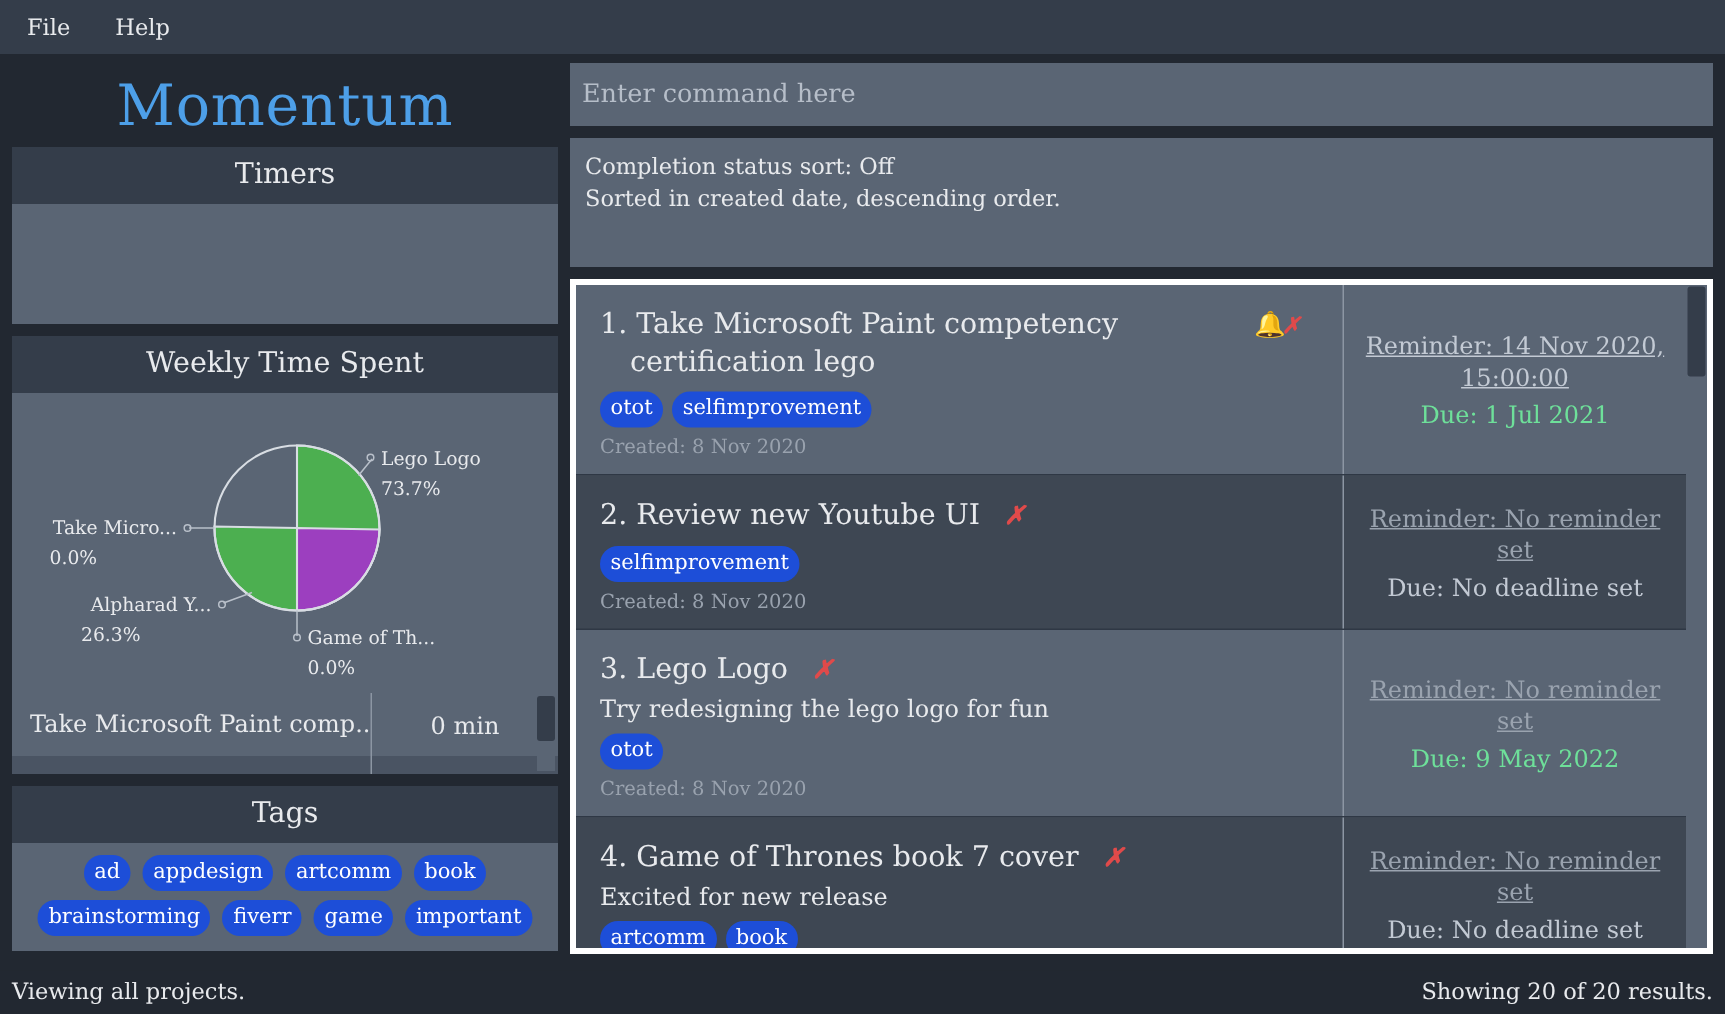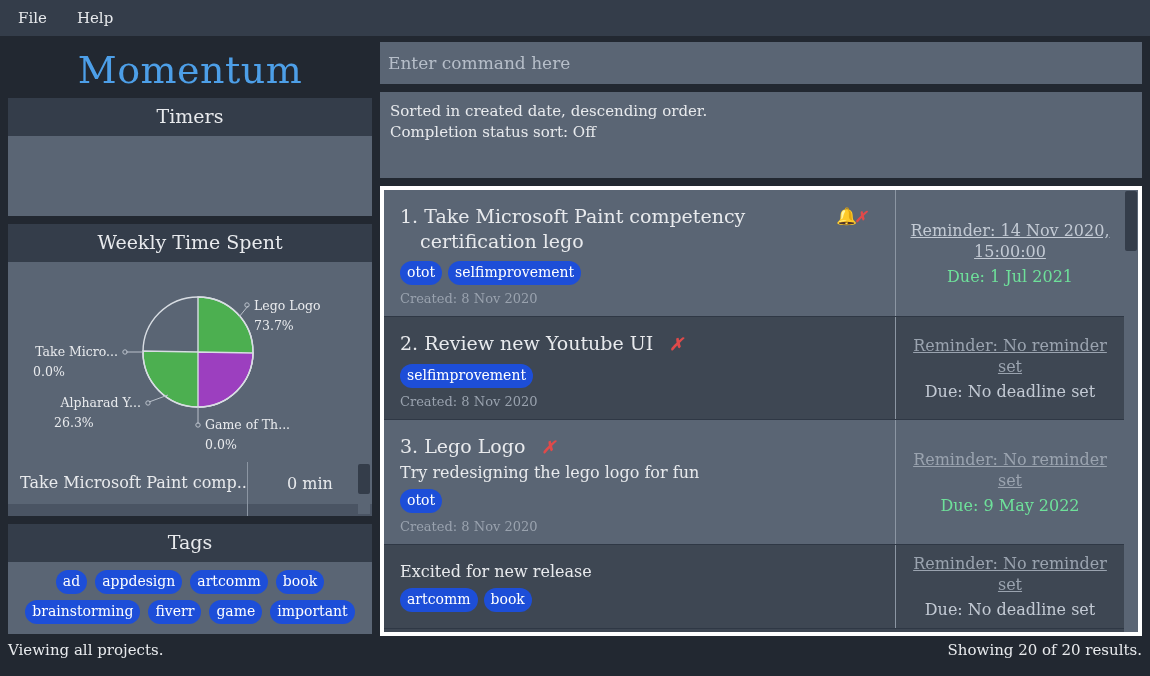--- a/index.html
+++ b/index.html
@@ -229,21 +229,21 @@
     width: 14px; height: 100%;
     background: #5a6574;
   }
   #list-thumb {
     width: 12px; margin: 1px;
     height: 60px; background: #343d4a; border-radius: 2px;
   }
 
   
   #statusbar {
-    position: absolute; left: 0; bottom: 12px;
+    position: absolute; left: 0; bottom: 1px;
     width: 1150px; height: 28px;
     background: #222831;
     display: flex; align-items: center;
     justify-content: space-between;
     padding: 0 8px;
   }
   #statusbar span { color: #e8eaed; font-size: 15px; }
 </style>
 </head>
 <body>
@@ -335,22 +335,22 @@
         <span class="tagchip">important</span>
       </div>
     </div>
   </div>
 
   <div id="right">
 
     <input id="cmd-input" type="text" placeholder="Enter command here" style="">
 
     <div id="sortinfo">
+      <div>Completion status sort: Off</div>
       <div>Sorted in created date, descending order.</div>
-      <div>Completion status sort: Off</div>
     </div>
 
     <div id="tasklist-outer">
       <div id="tasklist">
 
         <div class="task">
           <div class="task-main">
             <div class="task-title">
               <span>1.</span>
               <span>Take Microsoft Paint competency</span>
@@ -406,20 +406,25 @@
           </div>
           <div class="task-side">
             <div class="rem muted">Reminder: No reminder</div>
             <div class="rem muted">set</div>
             <div class="due green">Due: 9 May 2022</div>
           </div>
         </div>
 
         <div class="task dark">
           <div class="task-main">
+            <div class="task-title">
+              <span>4.</span>
+              <span>Game of Thrones book 7 cover</span>
+              <span class="xmark">✗</span>
+            </div>
             <div class="task-desc">Excited for new release</div>
             <div class="task-tags">
               <span class="tagchip">artcomm</span>
               <span class="tagchip">book</span>
             </div>
           </div>
           <div class="task-side">
             <div class="rem muted">Reminder: No reminder</div>
             <div class="rem muted">set</div>
             <div class="due muted">Due: No deadline set</div>

